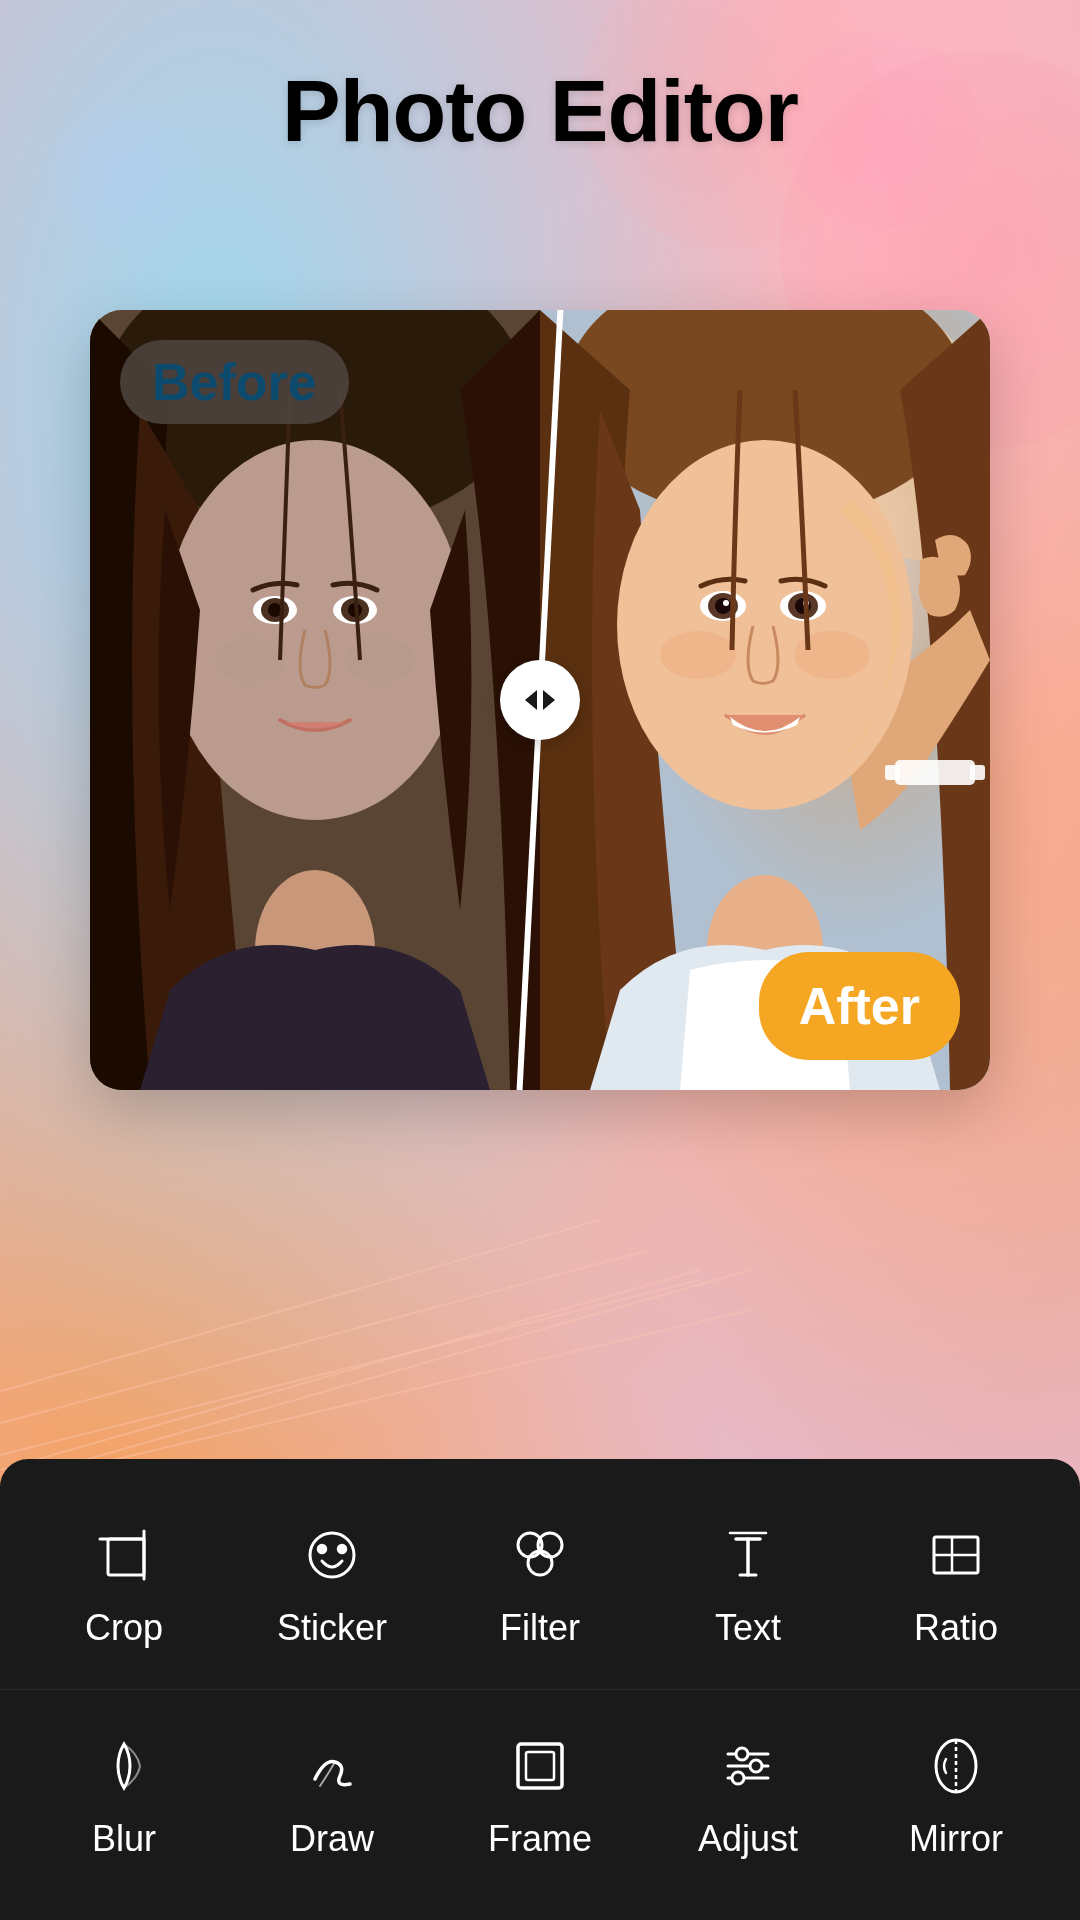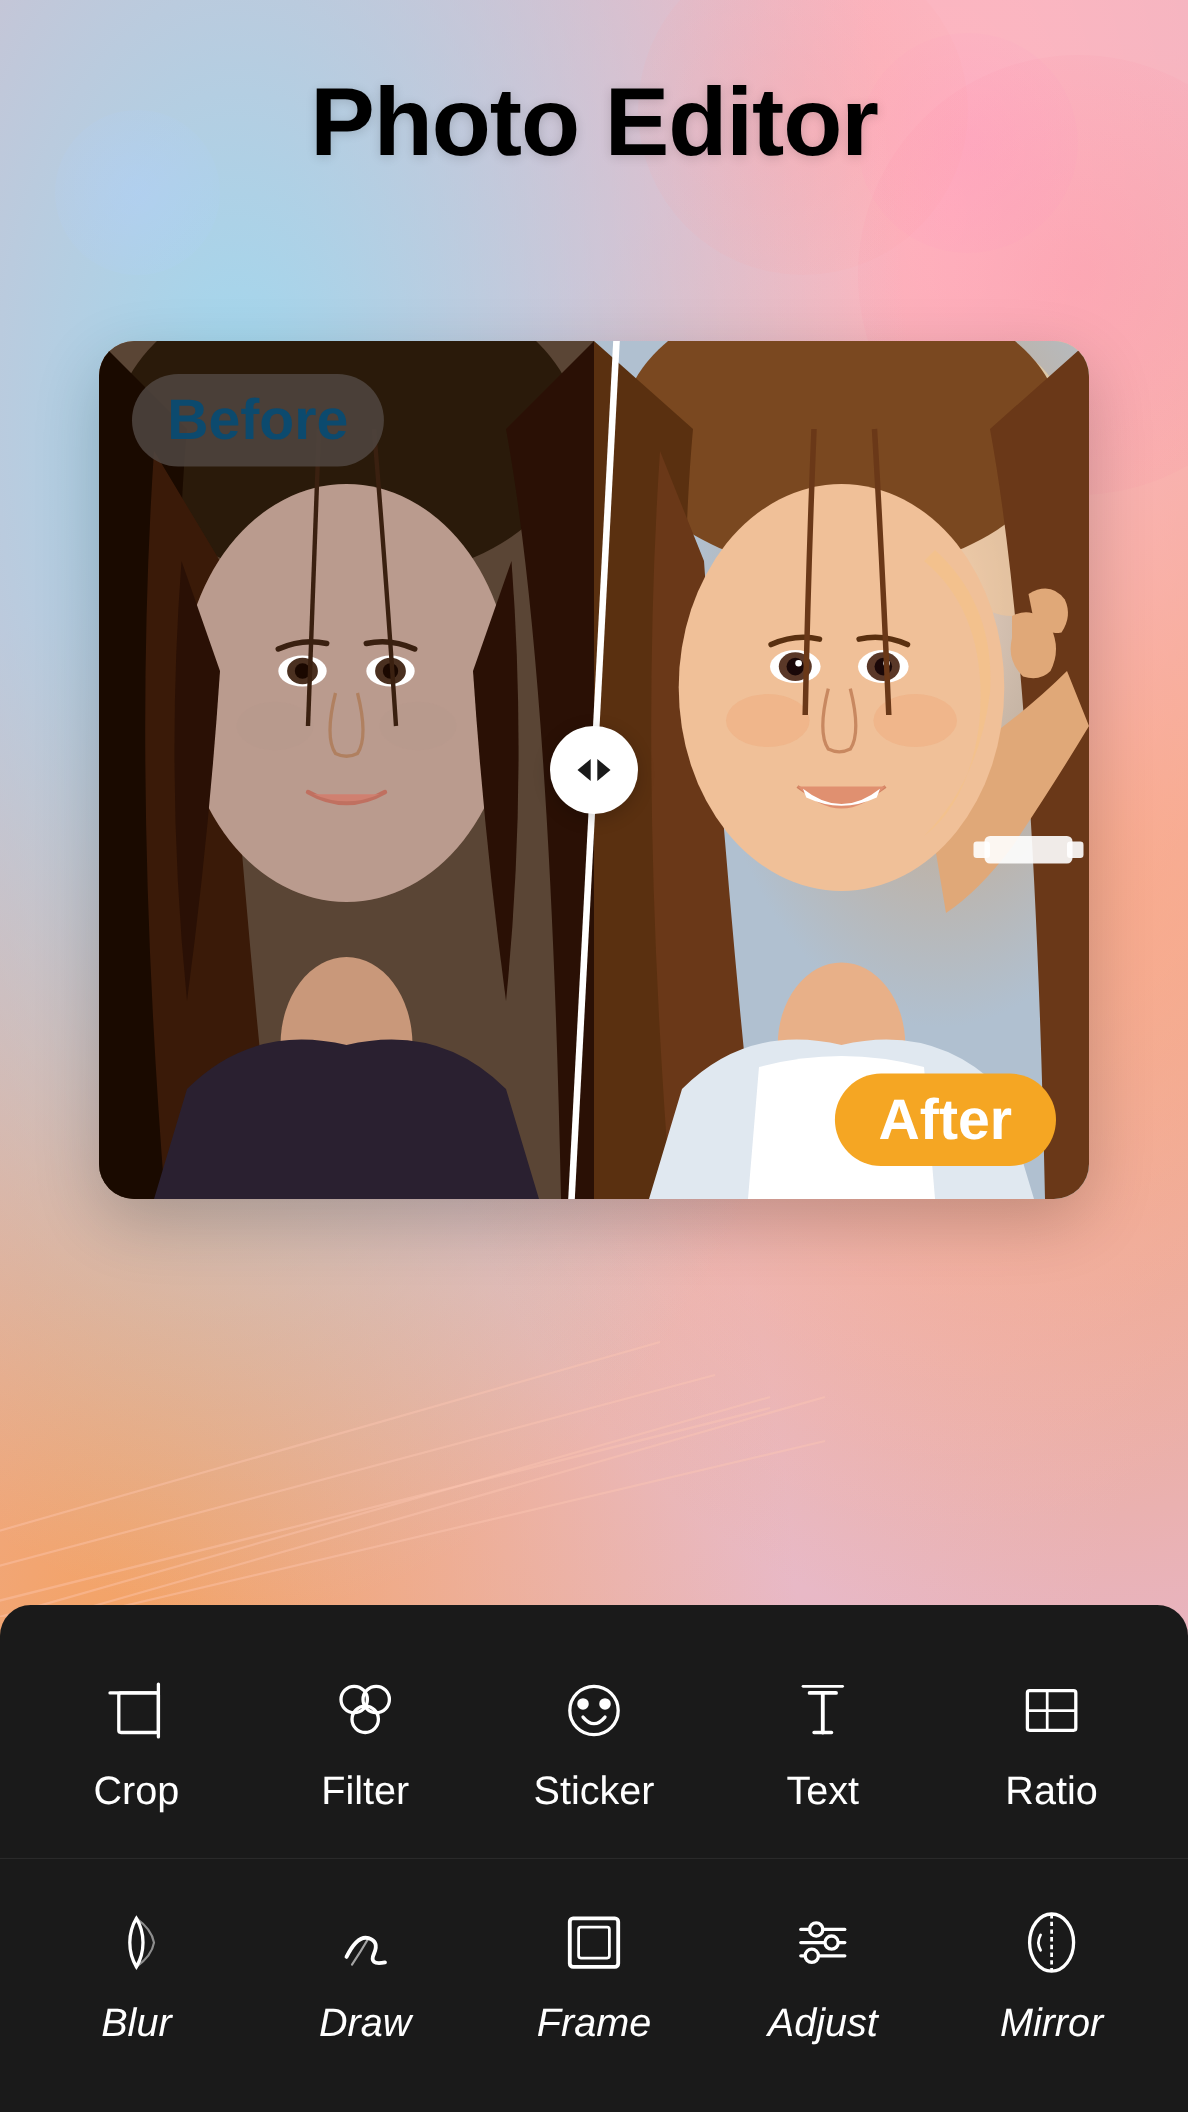--- a/index.html
+++ b/index.html
@@ -141,21 +141,21 @@
 
     
     .after-label {
       position: absolute;
       bottom: 30px;
       right: 30px;
       background: #f5a623;
       color: white;
       font-size: 52px;
       font-weight: 700;
-      padding: 12px 40px;
+      padding: 24px 40px;
       border-radius: 50px;
       z-index: 20;
     }
 
     
     .toolbar-area {
       position: absolute;
       bottom: 0;
       left: 0; right: 0;
       background: #1a1a1a;
@@ -172,21 +172,20 @@
       border-bottom: 1px solid #2a2a2a;
       margin-top: 10px;
     }
 
     
     .toolbar-row2 {
       display: flex;
       justify-content: space-around;
       align-items: center;
       padding: 40px 20px 60px;
-      font-style: italic;
     }
 
     .tool-item {
       display: flex;
       flex-direction: column;
       align-items: center;
       gap: 16px;
       cursor: pointer;
       flex: 1;
     }
@@ -402,38 +401,38 @@
           <line x1="8" y1="16" x2="52" y2="16" stroke="white" stroke-width="3" stroke-linecap="round"></line>
           <line x1="52" y1="8" x2="52" y2="56" stroke="white" stroke-width="3" stroke-linecap="round"></line>
         </svg>
       </div>
       <span class="tool-label">Crop</span>
     </div>
 
     <div class="tool-item">
       <div class="tool-icon">
         <svg viewBox="0 0 64 64">
-          <circle cx="22" cy="22" r="12" stroke="white" stroke-width="3" fill="none"></circle>
-          <circle cx="42" cy="22" r="12" stroke="white" stroke-width="3" fill="none"></circle>
-          <circle cx="32" cy="40" r="12" stroke="white" stroke-width="3" fill="none"></circle>
-        </svg>
-      </div>
-      <span class="tool-label">Filter</span>
-    </div>
-
-    <div class="tool-item">
-      <div class="tool-icon">
-        <svg viewBox="0 0 64 64">
           <circle cx="32" cy="32" r="22" stroke="white" stroke-width="3" fill="none"></circle>
           <path d="M22,38 Q32,50 42,38" stroke="white" stroke-width="3" fill="none" stroke-linecap="round"></path>
           <circle cx="22" cy="26" r="4" fill="white"></circle>
           <circle cx="42" cy="26" r="4" fill="white"></circle>
         </svg>
       </div>
       <span class="tool-label">Sticker</span>
+    </div>
+
+    <div class="tool-item">
+      <div class="tool-icon">
+        <svg viewBox="0 0 64 64">
+          <circle cx="22" cy="22" r="12" stroke="white" stroke-width="3" fill="none"></circle>
+          <circle cx="42" cy="22" r="12" stroke="white" stroke-width="3" fill="none"></circle>
+          <circle cx="32" cy="40" r="12" stroke="white" stroke-width="3" fill="none"></circle>
+        </svg>
+      </div>
+      <span class="tool-label">Filter</span>
     </div>
 
     <div class="tool-item">
       <div class="tool-icon">
         <svg viewBox="0 0 64 64">
           <line x1="20" y1="16" x2="44" y2="16" stroke="white" stroke-width="3.5" stroke-linecap="round"></line>
           <line x1="32" y1="16" x2="32" y2="52" stroke="white" stroke-width="3.5" stroke-linecap="round"></line>
           <line x1="24" y1="52" x2="40" y2="52" stroke="white" stroke-width="3" stroke-linecap="round"></line>
           <line x1="14" y1="10" x2="50" y2="10" stroke="white" stroke-width="2.5" stroke-linecap="round"></line>
         </svg>

